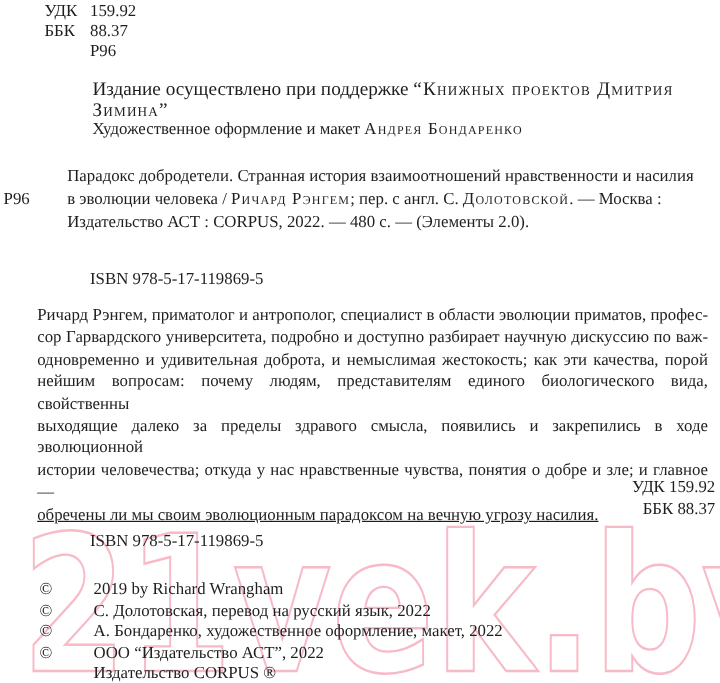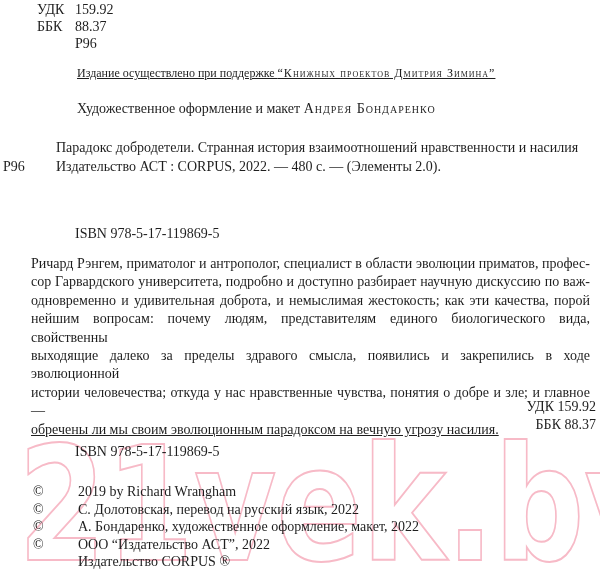--- a/index.html
+++ b/index.html
@@ -8,21 +8,21 @@
     background:#ffffff;color:#1e1e1e;
     font-family:"Liberation Serif","DejaVu Serif",serif;
     font-size:14px;
   }
   .abs{position:absolute;z-index:1;}
   .sc{font-variant:small-caps;letter-spacing:1px;}
   
   .top-codes{left:37px;top:1px;line-height:17px;}
   .top-codes .lbl{display:inline-block;width:38px;}
   
-  .support-line{left:77px;top:66px;font-size:12px;text-decoration:underline;}
+  .support-line{left:77px;top:66px;font-size:16px;}
   .design-line{left:77px;top:101px;font-size:14px;}
   
   .catalog{left:0;top:138px;width:600px;line-height:19px;}
   .catalog .author{margin-left:38px;font-weight:bold;}
   .catalog .code{position:absolute;left:3px;top:19px;}
   .catalog .cline{margin-left:56px;}
   .isbn-top{left:75px;top:226px;}
   
   .annotation{left:31px;top:255px;width:559px;line-height:18.4px;}
   .jl{text-align:justify;text-align-last:justify;}
@@ -63,20 +63,23 @@
   <span>Издание осуществлено при поддержке </span><span class="sc">“Книжных проектов Дмитрия Зимина”</span>
 </div>
 
 <div class="abs design-line">
   <span>Художественное оформление и макет </span><span class="sc">Андрея Бондаренко</span>
 </div>
 
 <div class="abs catalog">
   <span class="code">Р96</span>
   <div class="cline">Парадокс добродетели. Странная история взаимоотношений нравственности и насилия</div>
+  <div class="cline">
+    <span>в эволюции человека / </span><span class="sc">Ричард Рэнгем</span><span>; пер. с англ. С. </span><span class="sc">Долотовской</span><span>. — Москва :</span>
+  </div>
   <div class="cline">Издательство АСТ : CORPUS, 2022. — 480 с. — (Элементы 2.0).</div>
 </div>
 
 <div class="abs isbn-top">ISBN 978-5-17-119869-5</div>
 
 <div class="abs annotation">
   <div class="jl">Ричард Рэнгем, приматолог и антрополог, специалист в области эволюции приматов, профес-</div>
   <div class="jl">сор Гарвардского университета, подробно и доступно разбирает научную дискуссию по важ-</div>
   <div class="jl">одновременно и удивительная доброта, и немыслимая жестокость; как эти качества, порой</div>
   <div class="jl">нейшим вопросам: почему людям, представителям единого биологического вида, свойственны</div>

